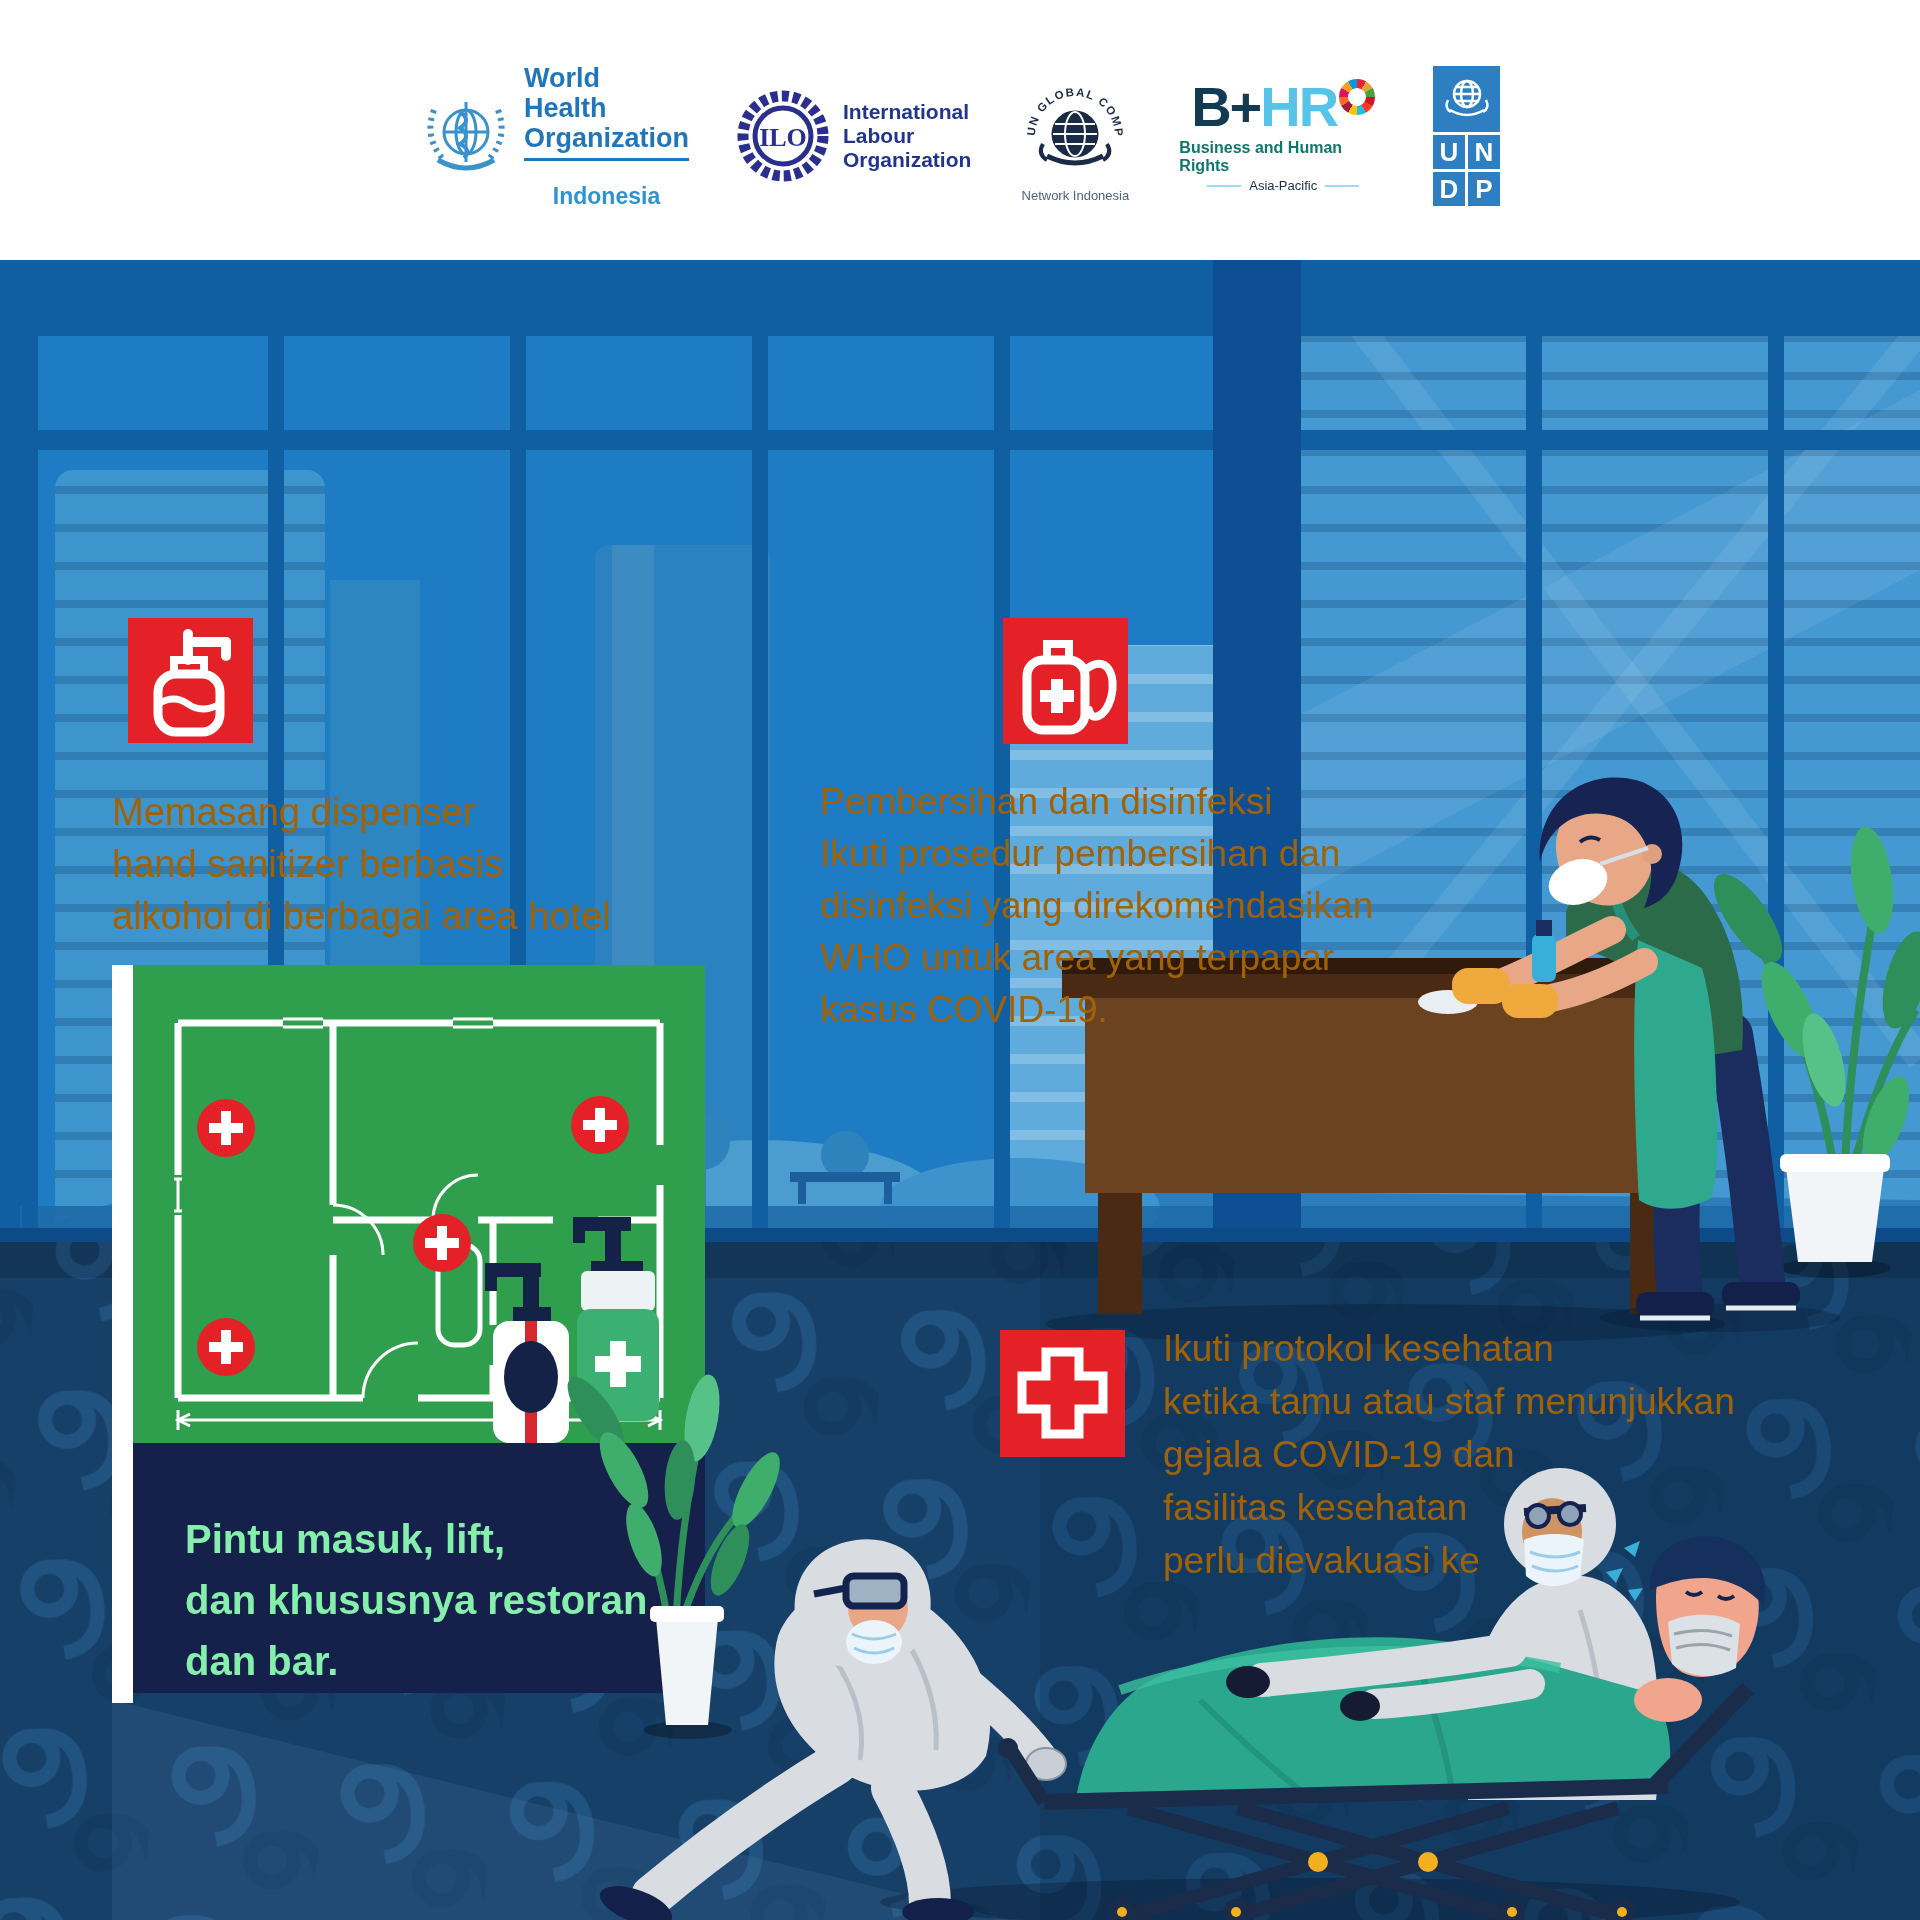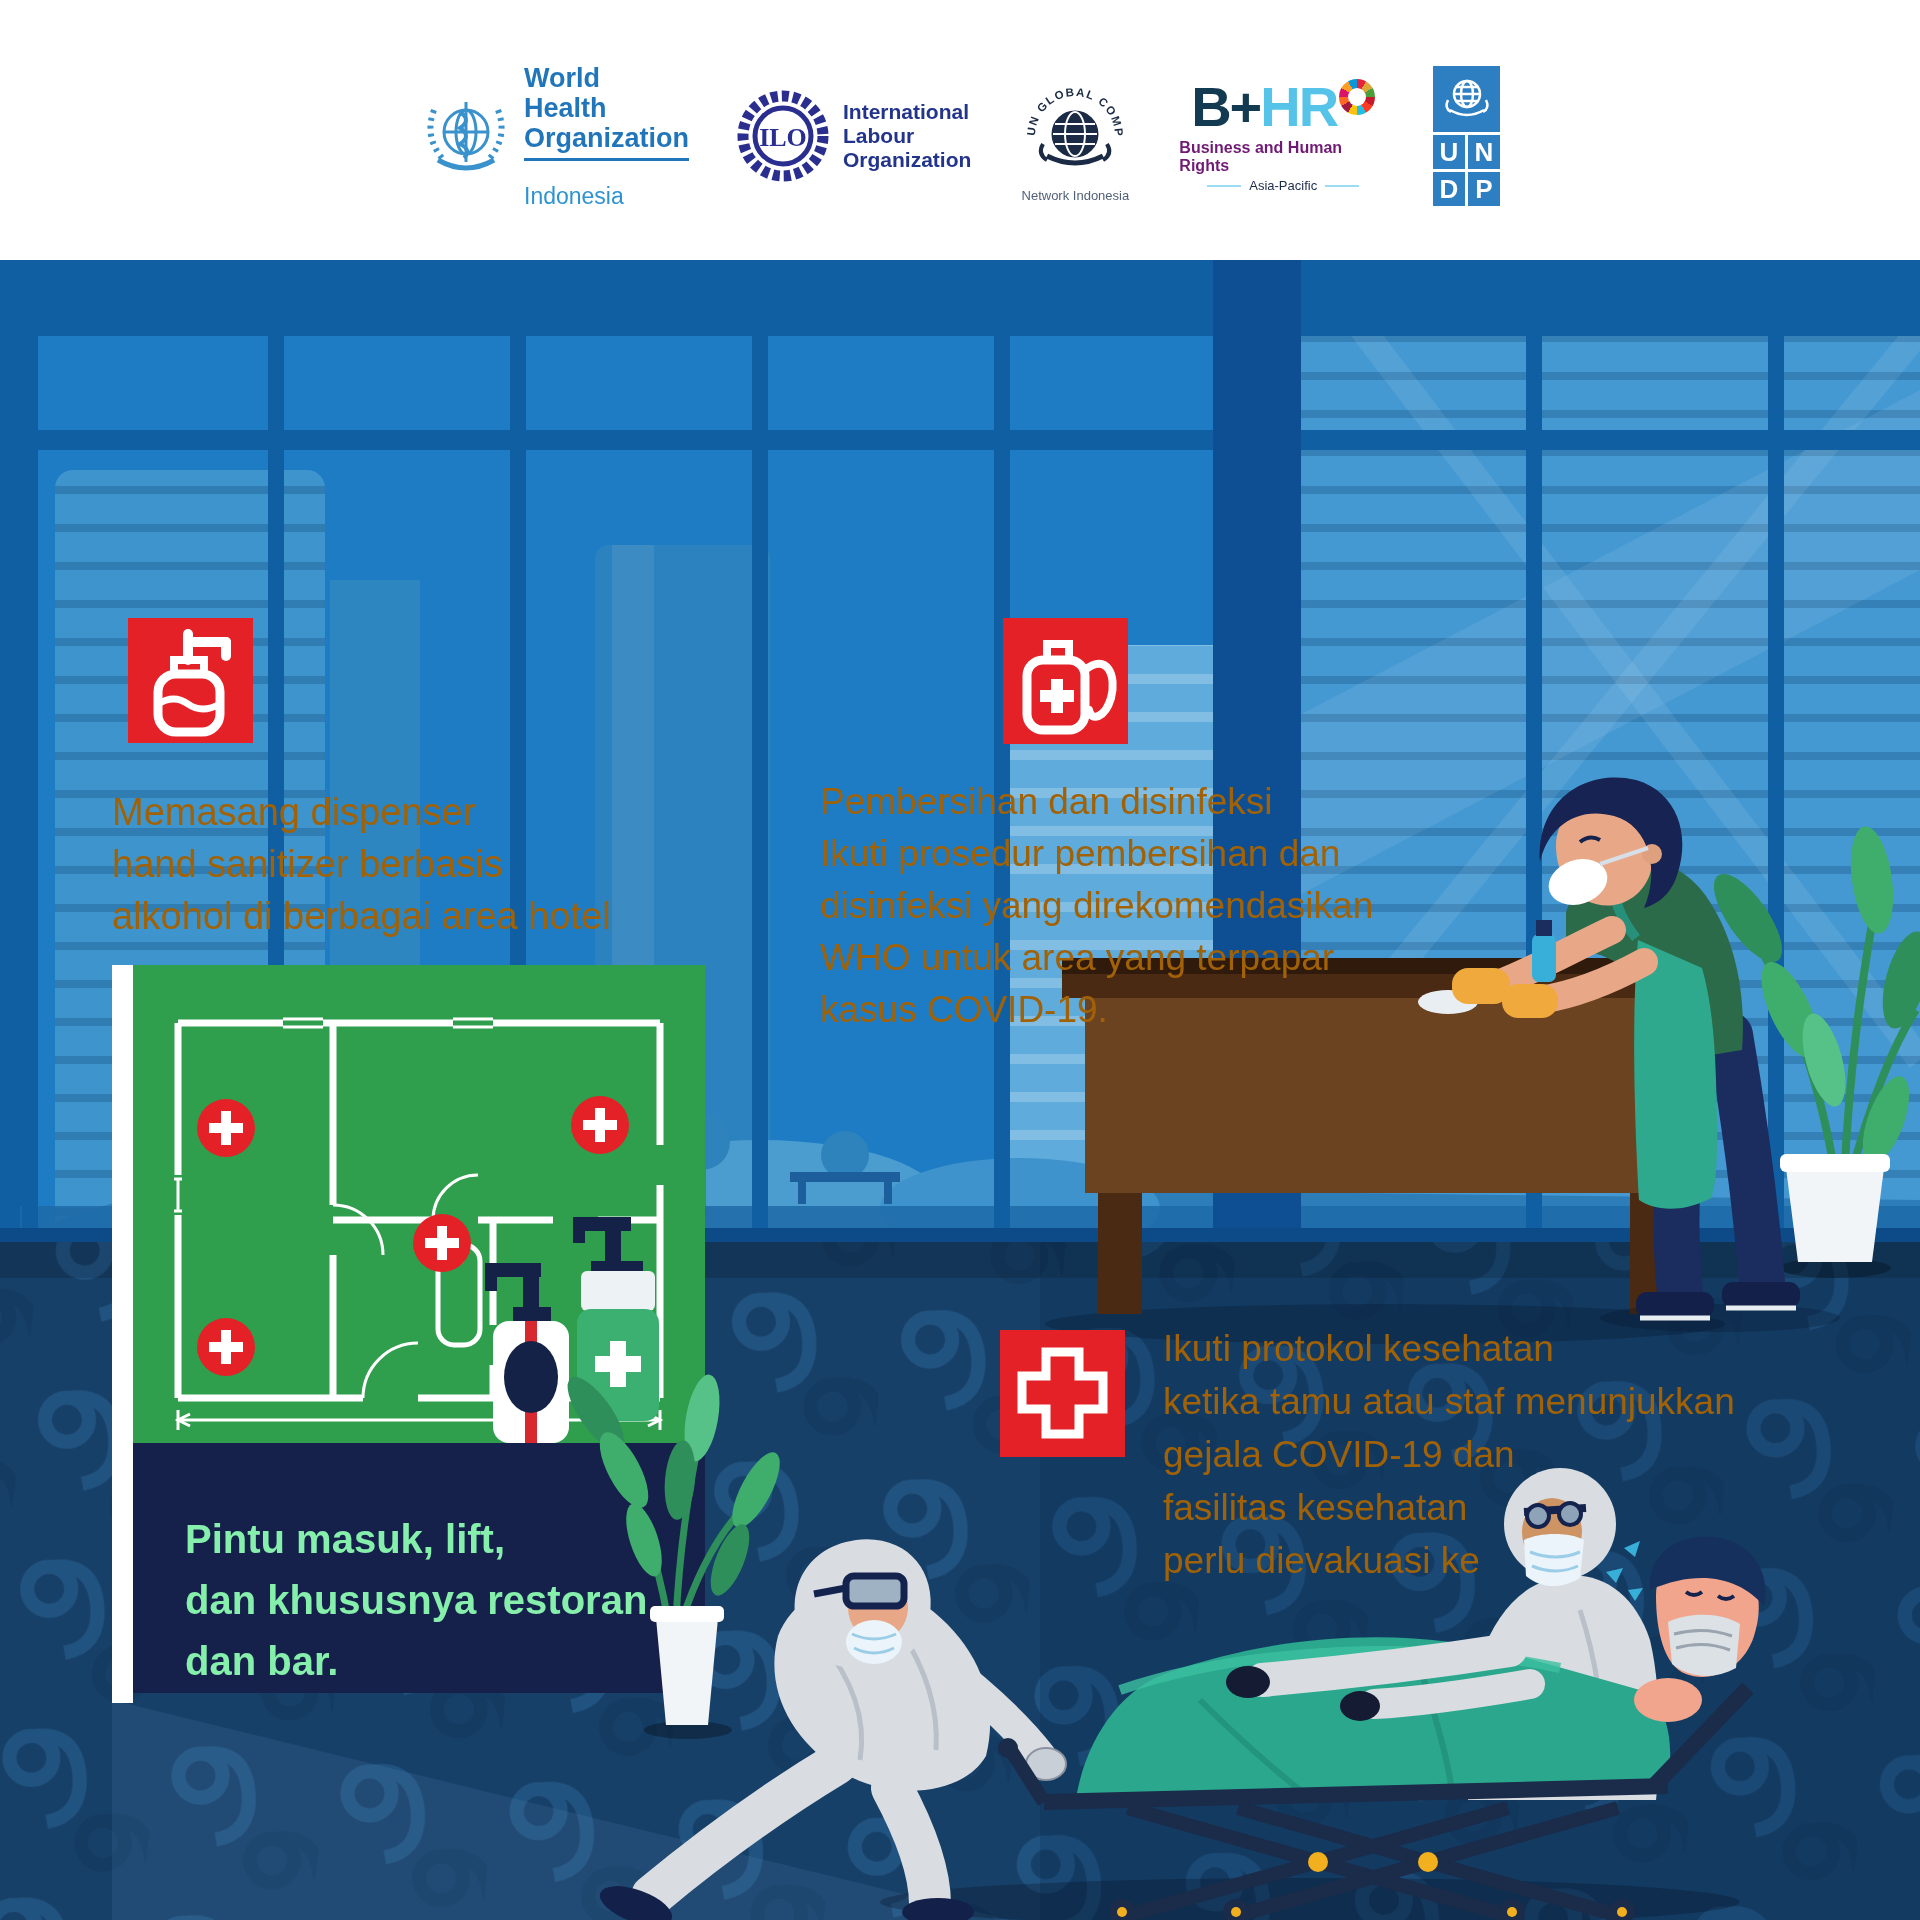--- a/index.html
+++ b/index.html
@@ -6,32 +6,32 @@
   .stage{position:relative;width:1920px;height:1920px;overflow:hidden;background:#ffffff;
          font-family:"Liberation Sans", sans-serif;}
   .abs{position:absolute;}
   svg{display:block;}
   
   .header-band{left:0;top:8px;width:1920px;height:252px;background:#ffffff;z-index:40;}
   .logo-row{position:absolute;left:420px;top:48px;width:1080px;height:160px;display:flex;
             align-items:center;gap:46px;}
   .who-text{color:#2176bb;font-weight:bold;font-size:27px;line-height:30px;}
   .who-rule{height:3px;background:#2176bb;margin-top:5px;}
-  .who-country{color:#2e93d2;font-weight:normal;font-size:23px;text-align:left;margin-top:22px;}
+  .who-country{color:#2e93d2;font-weight:bold;font-size:23px;text-align:center;margin-top:22px;}
   .ilo-text{color:#23348c;font-weight:bold;font-size:21px;line-height:24px;}
   .ungc-caption{color:#52617a;font-size:13px;text-align:center;margin-top:2px;}
   .bhr-word{font-size:56px;font-weight:bold;line-height:56px;letter-spacing:-2px;}
   .bhr-b{color:#123a50;} .bhr-hr{color:#56c3e9;}
   .sdg-wheel{width:36px;height:36px;border-radius:50%;
      background:conic-gradient(#e5243b 0 30deg,#dda63a 30deg 60deg,#4c9f38 60deg 90deg,#c5192d 90deg 120deg,
        #ff3a21 120deg 150deg,#26bde2 150deg 180deg,#fcc30b 180deg 210deg,#a21942 210deg 240deg,
        #fd6925 240deg 270deg,#dd1367 270deg 300deg,#fd9d24 300deg 330deg,#0a97d9 330deg 360deg);
      position:relative;display:inline-block;vertical-align:top;margin-left:2px;}
   .sdg-wheel::after{content:"";position:absolute;left:9px;top:9px;width:18px;height:18px;border-radius:50%;background:#fff;}
-  .bhr-cap{color:#701a75;font-weight:bold;font-size:16px;margin-top:4px;}
+  .bhr-cap{color:#0f766e;font-weight:bold;font-size:16px;margin-top:4px;}
   .bhr-region{display:flex;align-items:center;gap:8px;color:#1b2a4a;font-size:13px;margin-top:3px;}
   .bhr-dash{height:2px;width:34px;background:#9adcf2;}
   .undp-banner{width:70px;background:#2e7fc2;display:flex;flex-direction:column;}
   .undp-emblem{height:66px;display:flex;align-items:center;justify-content:center;}
   .undp-grid{display:grid;grid-template-columns:1fr 1fr;gap:3px;background:#ffffff;padding:3px 0 0 0;}
   .undp-cell{background:#2e7fc2;color:#fff;font-weight:bold;font-size:26px;height:34px;
              display:flex;align-items:center;justify-content:center;}
   
   .tblock{z-index:30;color:#a16207;font-weight:normal;}
   .tb1{left:112px;top:786px;font-size:38px;line-height:52px;}

